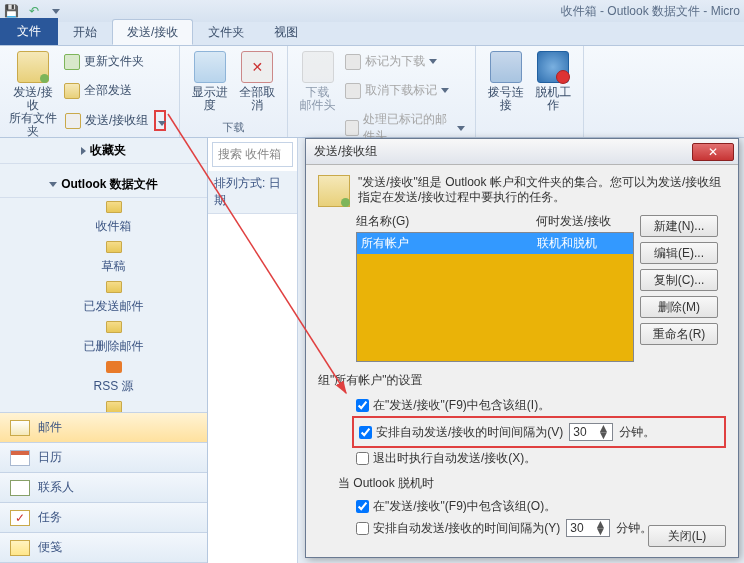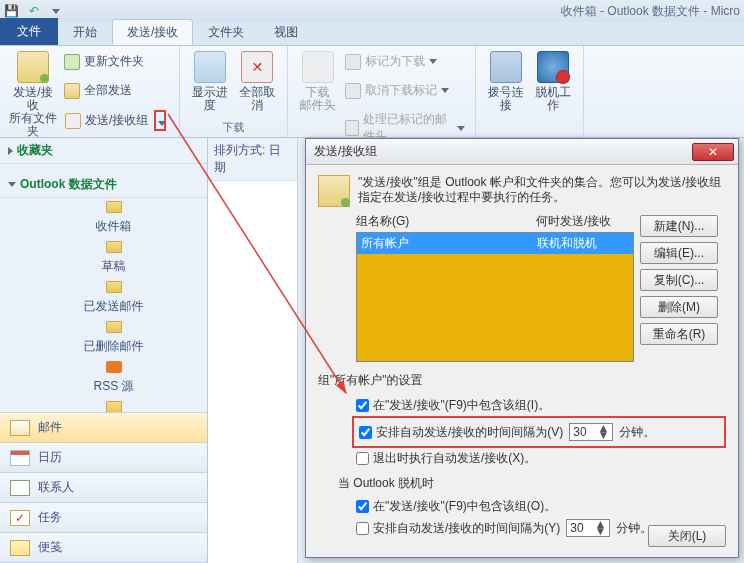--- a/index.html
+++ b/index.html
@@ -38,21 +38,21 @@
 .ic-download { background: #e8e8e8; border: 1px solid #bbb; }
 .ic-dial { background: linear-gradient(#c8d8ec,#a8c4e0); border: 1px solid #7094c0; }
 .ic-globe { background: radial-gradient(#7ab0e0,#3070b0); border-radius: 50%; border: 1px solid #2060a0; position: relative; }
 .ic-globe::after { content: ""; position: absolute; right: -2px; bottom: -2px; width: 12px; height: 12px; background: #d33; border-radius: 50%; border: 1px solid #a22; }
 
 .sendgroup-highlight { position: relative; border: 1px solid transparent; }
 .sendgroup-highlight .dd { position: absolute; right: 0; top: 0; bottom: 0; width: 12px; border: 2px solid #e04040; }
 
 .body { display: flex; height: calc(563px - 22px - 24px - 92px); }
 .nav { width: 208px; background: #eaf1f8; border-right: 1px solid #b5c7de; display: flex; flex-direction: column; }
-.nav .section { padding: 4px 8px; color: #15803d; }
+.nav .section { padding: 4px 8px; color: #000000; justify-content: center; }
 .nav .section.hd { font-weight: bold; display: flex; align-items: center; gap: 4px; border-bottom: 1px solid #d4deec; }
 .tree { flex: 1; overflow: hidden; }
 .tree .item { display: flex; align-items: center; gap: 5px; padding: 3px 6px 3px 26px; color: #3b5482; cursor: pointer; flex-direction: column; }
 .tree .item .fic { width: 16px; height: 12px; }
 .fic.fold { background: linear-gradient(#f5dc8a,#e8c85a); border: 1px solid #c9a94a; border-radius: 1px; }
 .fic.rss { background: #e87a2a; border-radius: 2px; }
 .fic.search { background: #eee; border: 1px solid #aaa; }
 .navbtns { border-top: 1px solid #c5d3e6; }
 .navbtn { display: flex; align-items: center; gap: 8px; padding: 6px 10px; background: linear-gradient(#f3f7fc,#e2ecf6); border-bottom: 1px solid #c5d3e6; color: #3b5482; cursor: pointer; }
 .navbtn.active { background: linear-gradient(#fff3d4,#ffe19e); }
@@ -266,20 +266,21 @@
           <span class="nic task"></span>
           <span>任务</span>
         </div>
       <div class="navbtn">
           <span class="nic note"></span>
           <span>便笺</span>
         </div>
     </div>
   </div>
   <div class="mid">
+    <div class="search">搜索 收件箱</div>
     <div class="sort">排列方式: 日期</div>
   </div>
 </div>
 
 <div class="dialog">
   <div class="dlg-title">
     <span class="t">发送/接收组</span>
     <div class="dlg-close">✕</div>
   </div>
   <div class="dlg-body">

